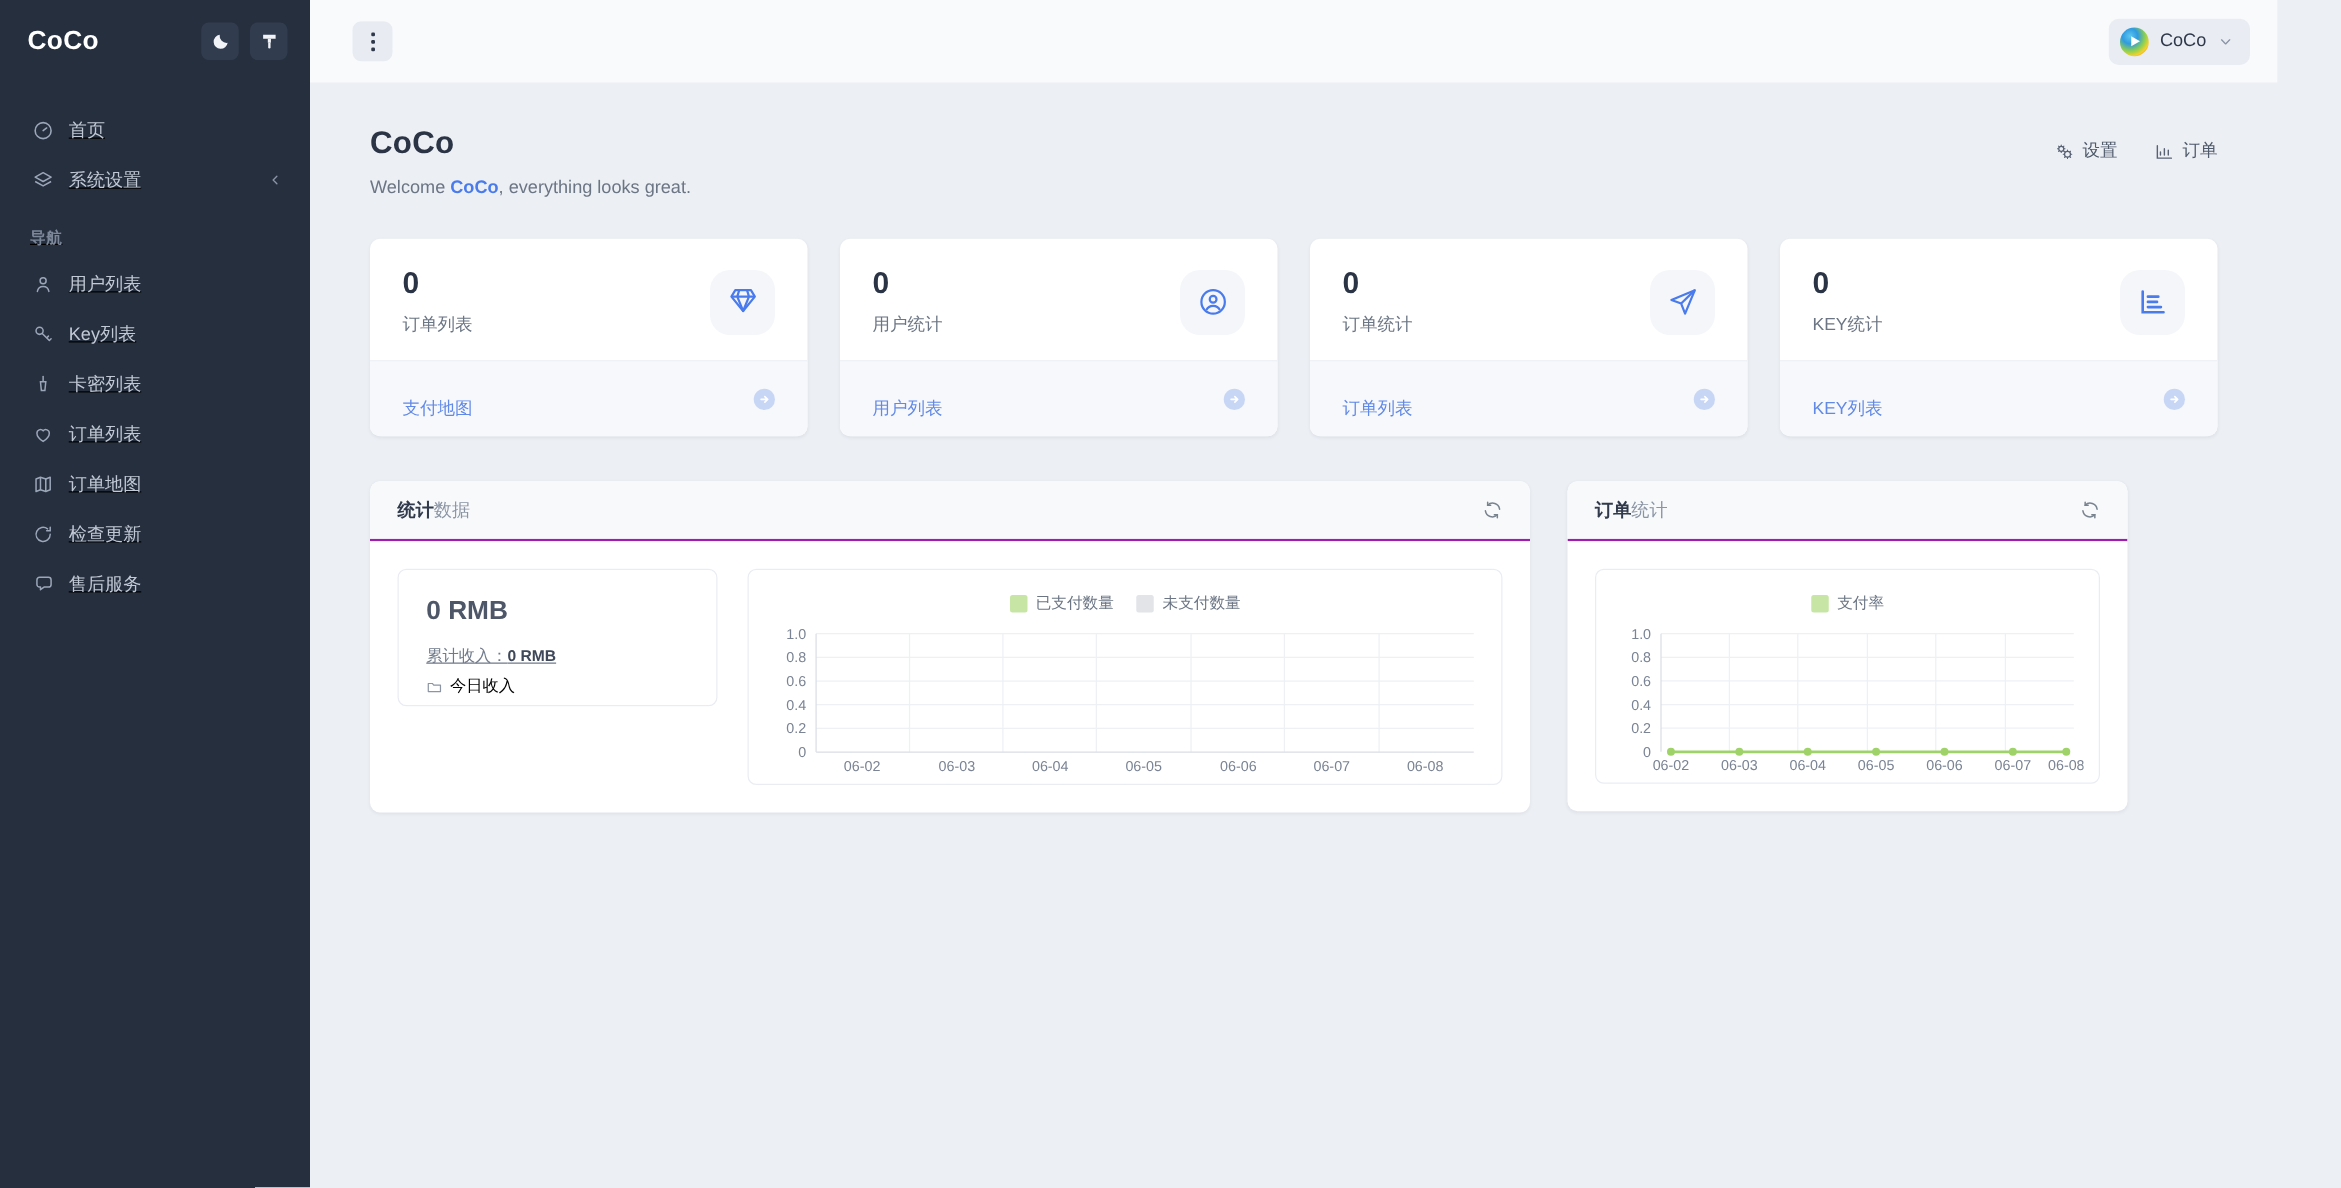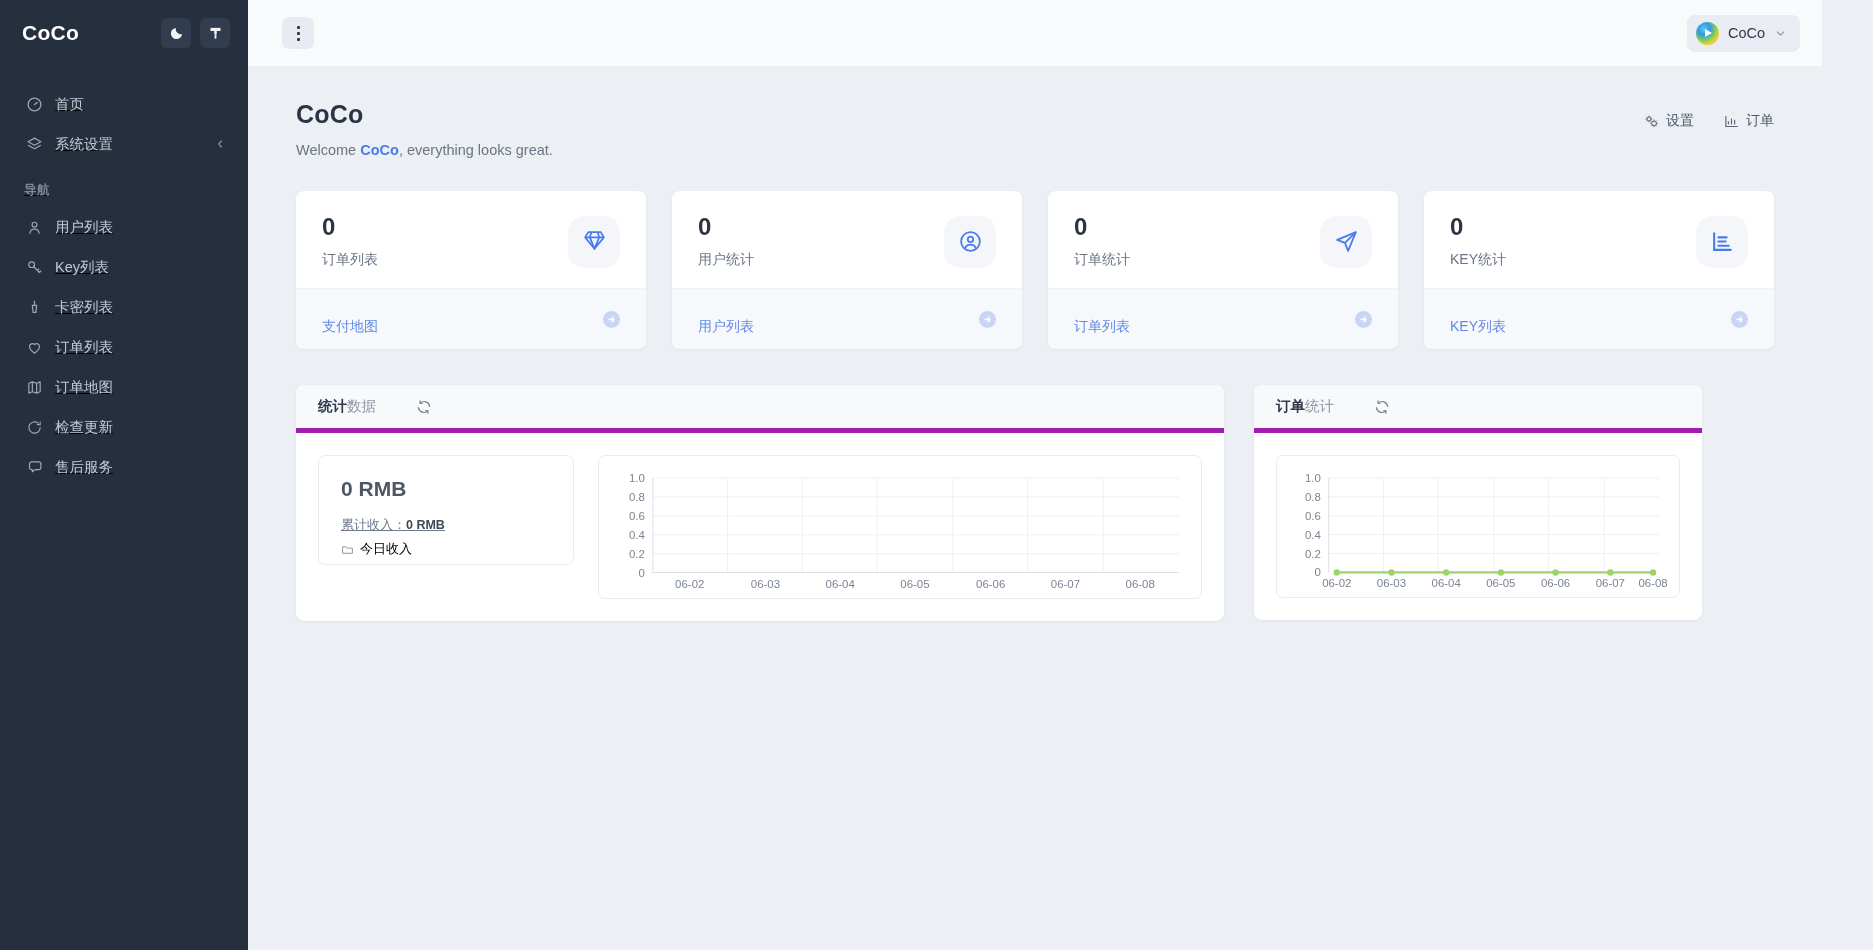--- a/index.html
+++ b/index.html
@@ -150,23 +150,23 @@
 
   
   .panel-row { display:flex; gap: 30px; margin-top: 36px; align-items: flex-start; padding-bottom: 40px;}
   .panel {
     background:#ffffff; border-radius: 8px;
     box-shadow: 0 1px 3px rgba(40,50,70,.07);
   }
   .panel.left { width: 928px; }
   .panel.right { width: 448px; }
   .panel-head {
-    height: 48px; background:#f7f9fb; border-bottom: 5px solid #a21caf;
+    height: 48px; background:#f7f9fb; border-bottom: 2px solid #a21caf;
     border-radius: 8px 8px 0 0;
-    display:flex; align-items:center; 
+    display:flex; align-items:center; justify-content:space-between;
     padding: 0 22px;
     gap: 40px;
   }
   .panel-title { font-size: 14.5px; color:#8b94a5; }
   .panel-title b { color:#303a4c; font-weight:bold; }
   .refresh-btn { cursor:pointer; color:#79838f; display:flex; }
   .panel-body { padding: 22px; display:flex; gap: 24px; }
 
   .mini-cards { display:flex; flex-direction:column; gap: 22px; width: 256px; flex-shrink:0;}
   .mini-card {
@@ -493,20 +493,30 @@
                       <path d="M3 7h6l2 2.5h10V19H3z"></path>
                     </svg>
                   <span>今日收入</span>
                 </div>
               </div>
 
 
             </div>
 
             <div class="chart-box">
+              <div class="chart-legend">
+                <div class="leg">
+                  <span class="sw" style="background:#c7e6a6"></span>
+                  <span class="lb">已支付数量</span>
+                </div>
+                <div class="leg">
+                  <span class="sw" style="background:#e2e4e8"></span>
+                  <span class="lb">未支付数量</span>
+                </div>
+              </div>
               <svg class="chart-svg" viewBox="0 0 580 120">
                 <g>
                   <text x="34" y="12" text-anchor="end">1.0</text>
                   <text x="34" y="31" text-anchor="end">0.8</text>
                   <text x="34" y="50" text-anchor="end">0.6</text>
                   <text x="34" y="69" text-anchor="end">0.4</text>
                   <text x="34" y="88" text-anchor="end">0.2</text>
                   <text x="34" y="107" text-anchor="end">0</text>
                 </g>
                 <g>
@@ -546,20 +556,26 @@
               <svg width="16" height="16" viewBox="0 0 24 24" fill="none" stroke="currentColor" stroke-width="1.8" stroke-linecap="round">
                 <path d="M20.5 11A8.5 8.5 0 0 0 6.2 6.2"></path>
                   <path d="M3.5 13A8.5 8.5 0 0 0 17.8 17.8"></path>
                 <path d="M6.2 2.8v3.6h3.6"></path>
                   <path d="M17.8 21.2v-3.6h-3.6"></path>
               </svg>
             </div>
           </div>
           <div class="panel-body">
             <div class="chart-box">
+              <div class="chart-legend">
+                <div class="leg">
+                  <span class="sw" style="background:#c7e6a6"></span>
+                  <span class="lb">支付率</span>
+                </div>
+              </div>
               <svg class="chart-svg" viewBox="0 0 380 120">
                 <g>
                   <text x="32" y="12" text-anchor="end">1.0</text>
                   <text x="32" y="31" text-anchor="end">0.8</text>
                   <text x="32" y="50" text-anchor="end">0.6</text>
                   <text x="32" y="69" text-anchor="end">0.4</text>
                   <text x="32" y="88" text-anchor="end">0.2</text>
                   <text x="32" y="107" text-anchor="end">0</text>
                 </g>
                 <g>

